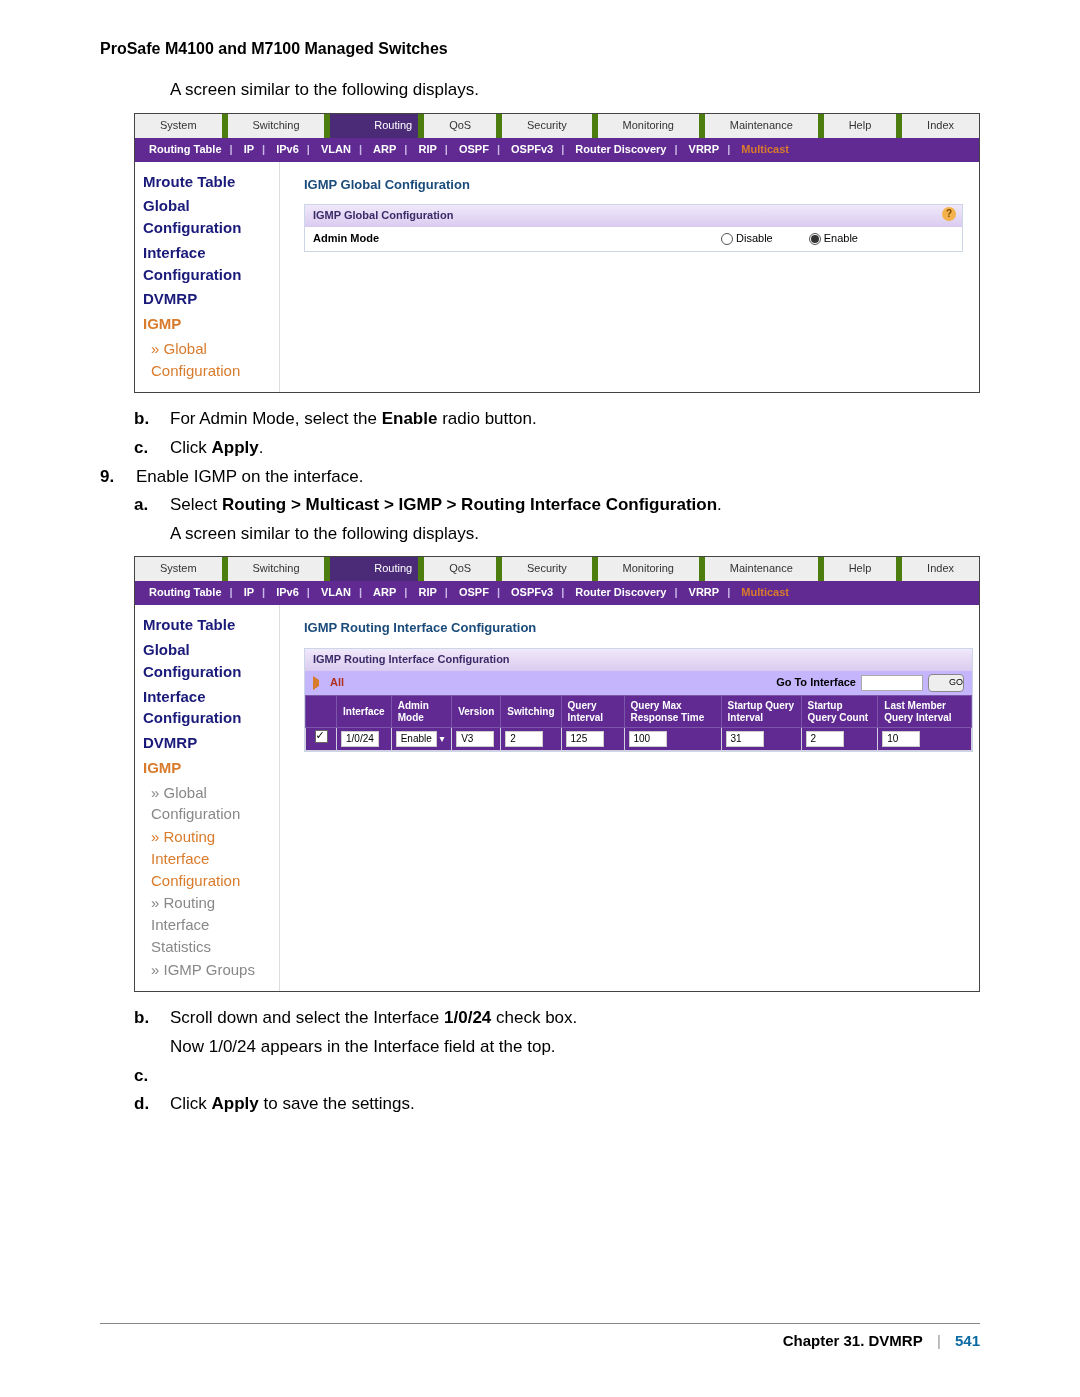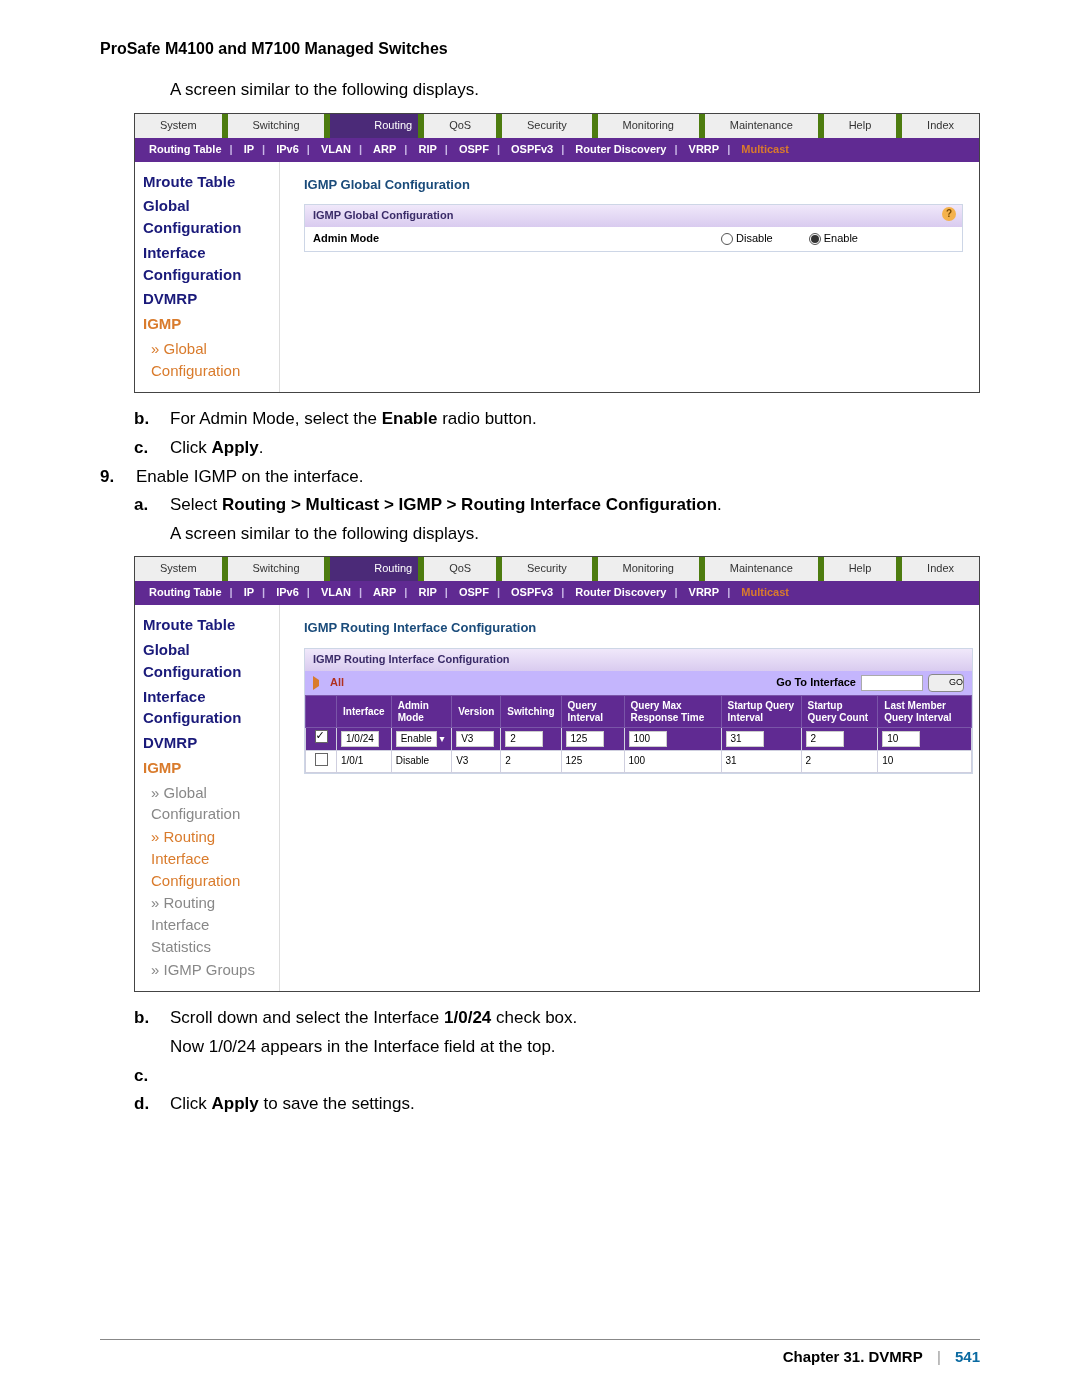--- a/index.html
+++ b/index.html
@@ -49,21 +49,21 @@
   .allrow .bullet{width:6px;height:6px;border-left:6px solid var(--orange);border-top:4px solid transparent;border-bottom:4px solid transparent;}
   .gobtn{width:34px;height:16px;border:1px solid #888;border-radius:4px;background:#eee;font-size:9px;line-height:14px;text-align:right;display:inline-block;}
   table.cfg{border-collapse:collapse;width:100%;font-size:10px;}
   table.cfg th{background:var(--sub-purple);color:#fff;font-weight:bold;text-align:left;padding:4px 6px;border:1px solid #7a55a8;white-space:normal;line-height:1.15;}
   table.cfg td{border:1px solid #cfcfdf;padding:2px 4px;}
   table.cfg tr.dark td{background:var(--sub-purple);color:#fff;}
   table.cfg td .box{display:inline-block;background:#fff;color:#000;border:1px solid #ccc;padding:0 4px;min-width:28px;height:14px;line-height:14px;font-size:10px;}
   table.cfg td.chk{text-align:center;}
   .chkbox{display:inline-block;width:11px;height:11px;border:1px solid #666;background:#fff;position:relative;}
   .chkbox.checked::after{content:"✓";position:absolute;left:0;top:-3px;font-size:11px;color:#000;}
-  .ft{position:absolute;bottom:32px;left:100px;right:100px;border-top:1px solid #888;padding-top:8px;text-align:right;font-size:15px;}
+  .ft{position:absolute;bottom:48px;left:100px;right:100px;border-top:1px solid #888;padding-top:8px;text-align:right;font-size:15px;}
   .ft .chap{font-weight:bold;}
   .ft .sep{color:#999;margin:0 10px;}
   .ft .pg{color:var(--page-blue);font-weight:bold;}
 </style>
 </head>
 <body>
 
 <div class="page">
   <div class="hdr">ProSafe M4100 and M7100 Managed Switches</div>
 
@@ -224,32 +224,20 @@
                   <td><span class="box">1/0/24</span></td>
                   <td><span class="box">Enable</span> ▾</td>
                   <td><span class="box">V3</span></td>
                   <td><span class="box">2</span></td>
                   <td><span class="box">125</span></td>
                   <td><span class="box">100</span></td>
                   <td><span class="box">31</span></td>
                   <td><span class="box">2</span></td>
                   <td><span class="box">10</span></td>
                 </tr>
-                <tr>
-                  <td class="chk"><span class="chkbox"></span></td>
-                  <td>1/0/1</td>
-                  <td>Disable</td>
-                  <td>V3</td>
-                  <td>2</td>
-                  <td>125</td>
-                  <td>100</td>
-                  <td>31</td>
-                  <td>2</td>
-                  <td>10</td>
-                </tr>
               </tbody>
             </table>
           </div>
         </div>
       </div>
     </div>
 
     <div class="sub-line">
       <span class="step-n">b.</span>
       <span><span>Scroll down and select the Interface </span><strong>1/0/24</strong><span> check box.</span></span>

